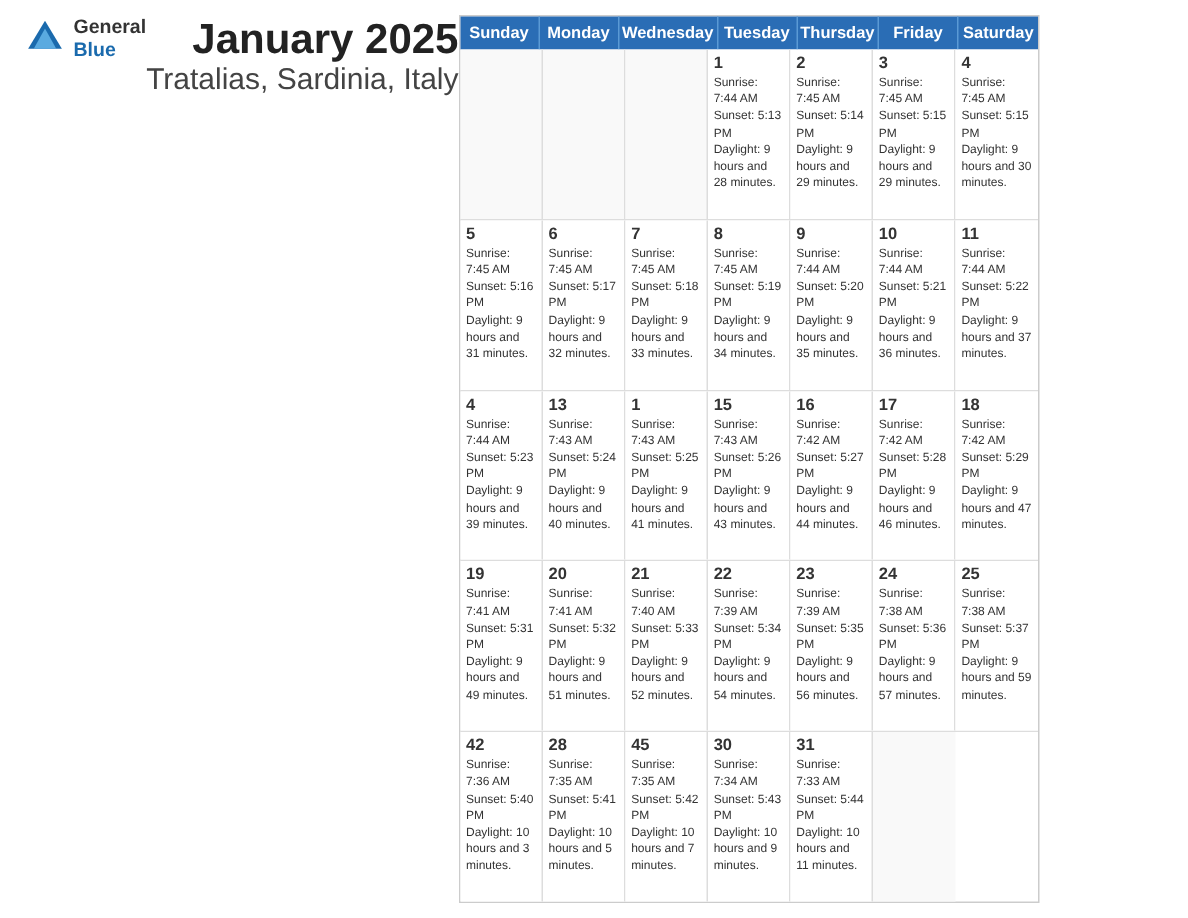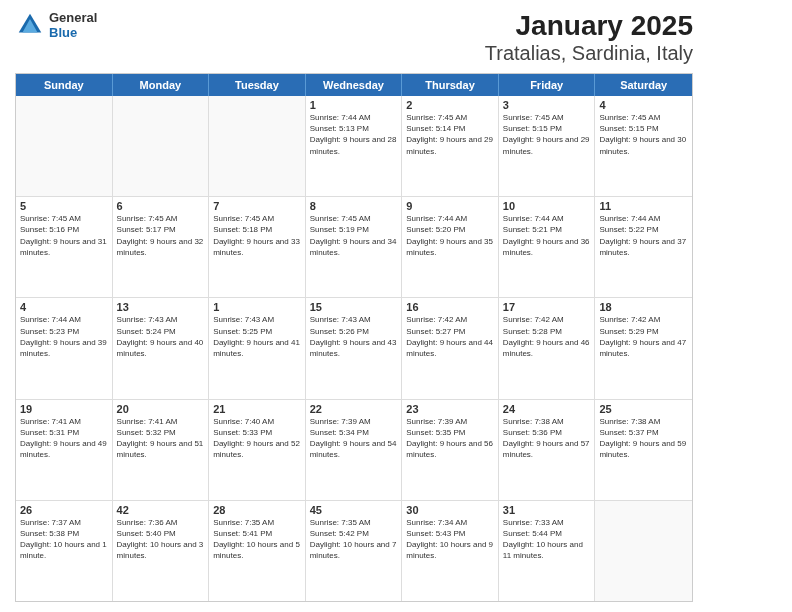--- a/index.html
+++ b/index.html
@@ -8,21 +8,21 @@
       background: #fff;
       width: 792px;
       height: 612px;
       overflow: hidden;
     }
     .page {
       width: 708px;
       height: 612px;
       padding: 10px 15px;
       display: flex;
-      flex-direction: column;
+      flex-direction: row;
     }
     .header {
       display: flex;
       justify-content: space-between;
       align-items: flex-start;
       margin-bottom: 8px;
     }
     .logo {
       display: flex;
       align-items: center;
@@ -61,21 +61,21 @@
     .cal-header-row {
       display: grid;
       grid-template-columns: repeat(7, 1fr);
       background: #2a6db5;
     }
     .cal-header-cell {
       color: #fff;
       font-size: 11px;
       font-weight: bold;
       text-align: center;
-      padding: 5px 16px;
+      padding: 5px 2px;
       border-right: 1px solid #5a9ad5;
     }
     .cal-header-cell:last-child { border-right: none; }
     .cal-body {
       display: flex;
       flex-direction: column;
       flex: 1;
     }
     .cal-row {
       display: grid;
@@ -125,22 +125,22 @@
     <div class="title-block">
       <div class="main-title">January 2025</div>
       <div class="subtitle">Tratalias, Sardinia, Italy</div>
     </div>
   </div>
 
   <div class="calendar">
     <div class="cal-header-row">
     <div class="cal-header-cell">Sunday</div>
         <div class="cal-header-cell">Monday</div>
+        <div class="cal-header-cell">Wednesday</div>
         <div class="cal-header-cell">Tuesday</div>
-        <div class="cal-header-cell">Wednesday</div>
         <div class="cal-header-cell">Thursday</div>
         <div class="cal-header-cell">Friday</div>
         <div class="cal-header-cell">Saturday</div>
       </div>
     <div class="cal-body">
     <div class="cal-row">
           <div class="cal-cell empty"></div>
           <div class="cal-cell empty"></div>
           <div class="cal-cell empty"></div>
           <div class="cal-cell">
@@ -245,24 +245,20 @@
             <span class="day-num">24</span>
             <div class="cell-text">Sunrise: 7:38 AM<br>Sunset: 5:36 PM<br>Daylight: 9 hours and 57 minutes.</div>
           </div>
           <div class="cal-cell">
             <span class="day-num">25</span>
             <div class="cell-text">Sunrise: 7:38 AM<br>Sunset: 5:37 PM<br>Daylight: 9 hours and 59 minutes.</div>
           </div>
         </div>
         <div class="cal-row">
           <div class="cal-cell">
-            <span class="day-num">26</span>
-            <div class="cell-text">Sunrise: 7:37 AM<br>Sunset: 5:38 PM<br>Daylight: 10 hours and 1 minute.</div>
-          </div>
-          <div class="cal-cell">
             <span class="day-num">42</span>
             <div class="cell-text">Sunrise: 7:36 AM<br>Sunset: 5:40 PM<br>Daylight: 10 hours and 3 minutes.</div>
           </div>
           <div class="cal-cell">
             <span class="day-num">28</span>
             <div class="cell-text">Sunrise: 7:35 AM<br>Sunset: 5:41 PM<br>Daylight: 10 hours and 5 minutes.</div>
           </div>
           <div class="cal-cell">
             <span class="day-num">45</span>
             <div class="cell-text">Sunrise: 7:35 AM<br>Sunset: 5:42 PM<br>Daylight: 10 hours and 7 minutes.</div>

